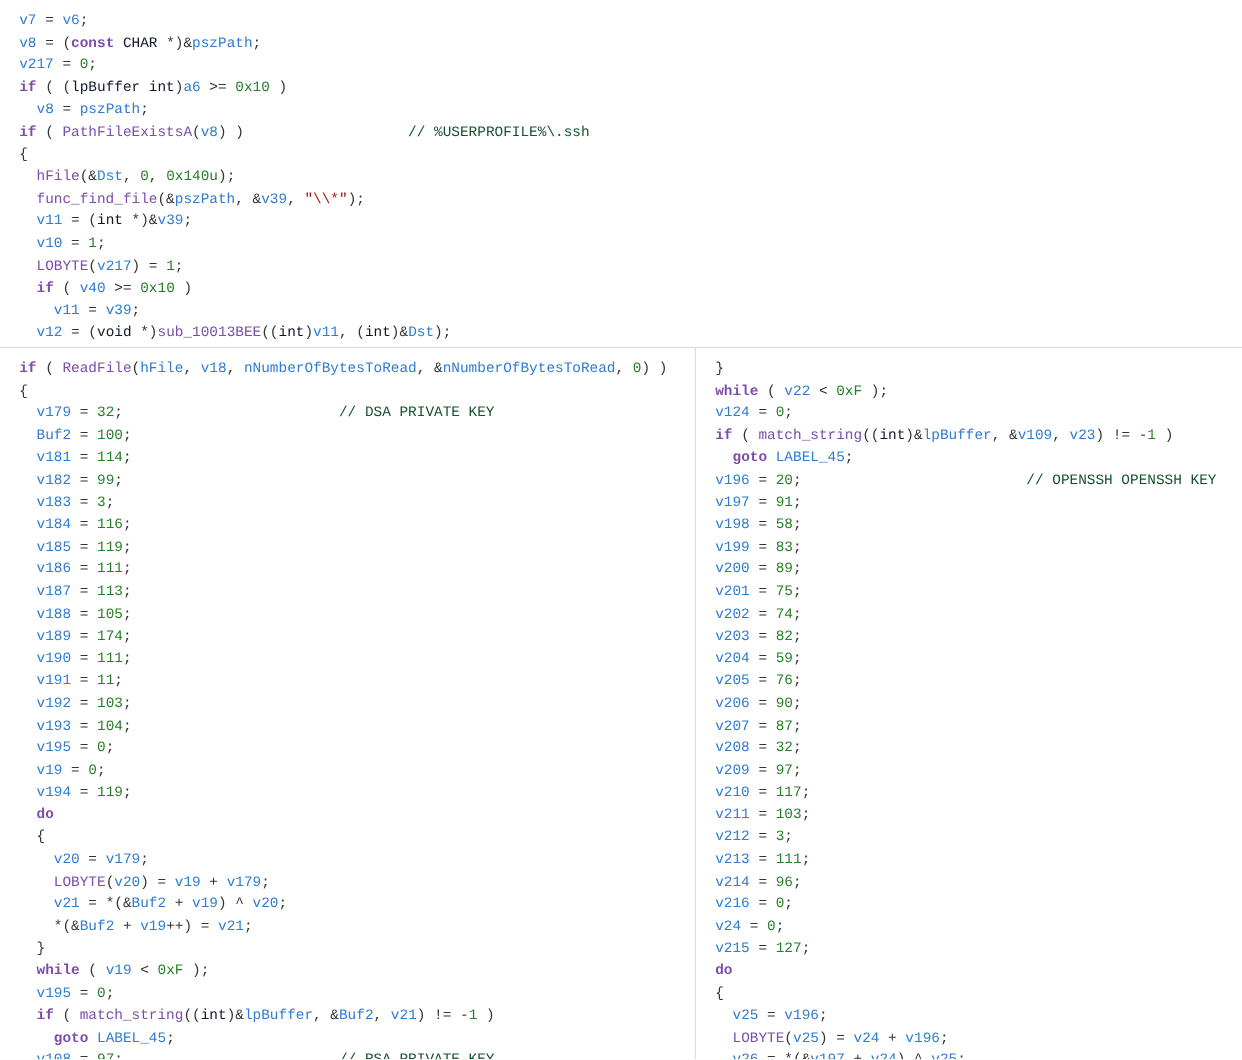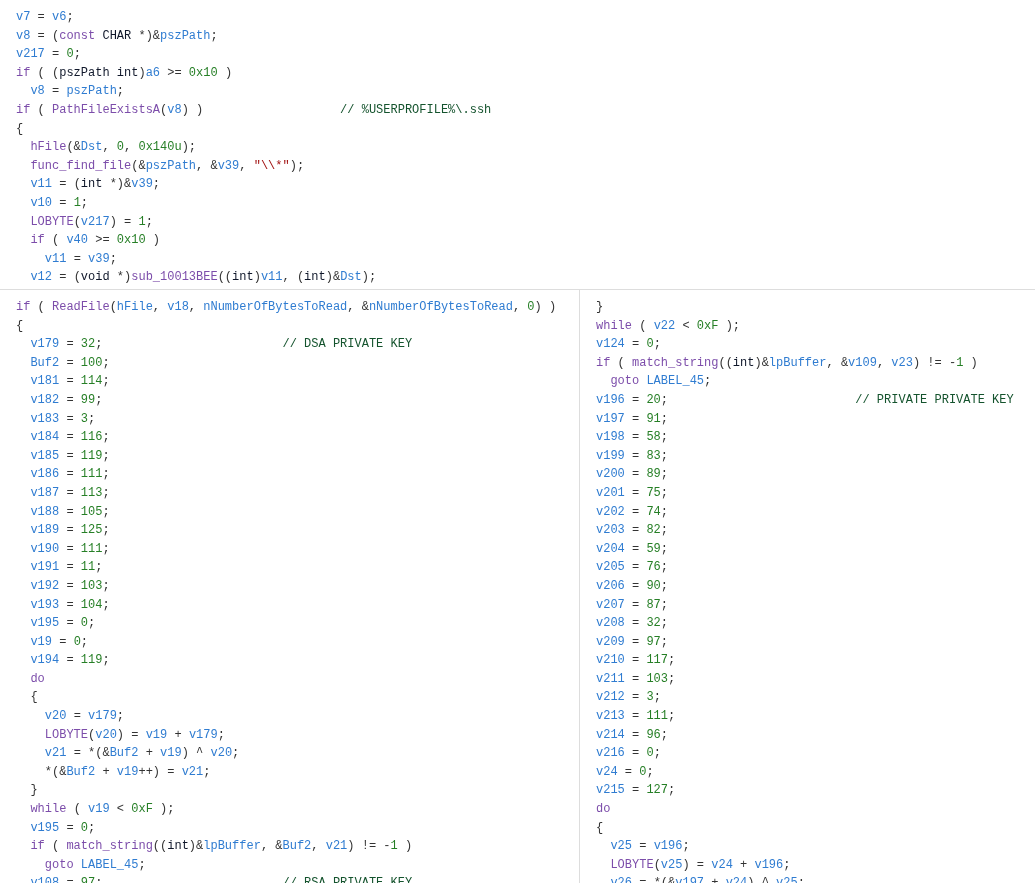--- a/index.html
+++ b/index.html
@@ -57,40 +57,40 @@
       overflow: hidden;
     }
 
     pre {
       white-space: pre;
       font-family: 'Consolas', 'Monaco', 'Courier New', monospace;
       font-size: 12px;
       line-height: 1.55;
     }
 
-    .kw { color: #7c4daa; font-weight: normal; } 
+    .kw { color: #7c4daa; font-weight: bold; } 
     .fn { color: #7c4daa; } 
     .var { color: #2f7cd1; } 
     .num { color: #267f26; } 
     .str { color: #a31515; } 
     .cmt { color: #14532d; } 
     .op { color: #333; } 
     .punc { color: #333; } 
     .type { color: #0f172a; }
   </style>
 </head>
 <body>
 
 <div class="code-container">
 
   <div class="top-panel">
     <pre><span class="var">v7</span> <span class="op">=</span> <span class="var">v6</span><span class="punc">;</span>
 <span class="var">v8</span> <span class="op">=</span> <span class="punc">(</span><span class="kw">const</span> <span class="type">CHAR</span> <span class="op">*</span><span class="punc">)&amp;</span><span class="var">pszPath</span><span class="punc">;</span>
 <span class="var">v217</span> <span class="op">=</span> <span class="num">0</span><span class="punc">;</span>
-<span class="kw">if</span> <span class="punc">(</span> <span class="punc">(</span><span class="type">pszPath int</span><span class="punc">)</span><span class="var">a6</span> <span class="op">&gt;=</span> <span class="num">0x10</span> <span class="punc">)</span>
+<span class="kw">if</span> <span class="punc">(</span> <span class="punc">(</span><span class="type">lpBuffer int</span><span class="punc">)</span><span class="var">a6</span> <span class="op">&gt;=</span> <span class="num">0x10</span> <span class="punc">)</span>
   <span class="var">v8</span> <span class="op">=</span> <span class="var">pszPath</span><span class="punc">;</span>
 <span class="kw">if</span> <span class="punc">(</span> <span class="fn">PathFileExistsA</span><span class="punc">(</span><span class="var">v8</span><span class="punc">)</span> <span class="punc">)</span>                   <span class="cmt">// %USERPROFILE%\.ssh</span>
 <span class="punc">{</span>
   <span class="fn">hFile</span><span class="punc">(&amp;</span><span class="var">Dst</span><span class="punc">,</span> <span class="num">0</span><span class="punc">,</span> <span class="num">0x140u</span><span class="punc">);</span>
   <span class="fn">func_find_file</span><span class="punc">(&amp;</span><span class="var">pszPath</span><span class="punc">,</span> <span class="op">&amp;</span><span class="var">v39</span><span class="punc">,</span> <span class="str">"\\*"</span><span class="punc">);</span>
   <span class="var">v11</span> <span class="op">=</span> <span class="punc">(</span><span class="type">int</span> <span class="op">*</span><span class="punc">)&amp;</span><span class="var">v39</span><span class="punc">;</span>
   <span class="var">v10</span> <span class="op">=</span> <span class="num">1</span><span class="punc">;</span>
   <span class="fn">LOBYTE</span><span class="punc">(</span><span class="var">v217</span><span class="punc">)</span> <span class="op">=</span> <span class="num">1</span><span class="punc">;</span>
   <span class="kw">if</span> <span class="punc">(</span> <span class="var">v40</span> <span class="op">&gt;=</span> <span class="num">0x10</span> <span class="punc">)</span>
     <span class="var">v11</span> <span class="op">=</span> <span class="var">v39</span><span class="punc">;</span>
@@ -109,21 +109,21 @@
   <span class="var">v179</span> <span class="op">=</span> <span class="num">32</span><span class="punc">;</span>                         <span class="cmt">// DSA PRIVATE KEY</span>
   <span class="var">Buf2</span> <span class="op">=</span> <span class="num">100</span><span class="punc">;</span>
   <span class="var">v181</span> <span class="op">=</span> <span class="num">114</span><span class="punc">;</span>
   <span class="var">v182</span> <span class="op">=</span> <span class="num">99</span><span class="punc">;</span>
   <span class="var">v183</span> <span class="op">=</span> <span class="num">3</span><span class="punc">;</span>
   <span class="var">v184</span> <span class="op">=</span> <span class="num">116</span><span class="punc">;</span>
   <span class="var">v185</span> <span class="op">=</span> <span class="num">119</span><span class="punc">;</span>
   <span class="var">v186</span> <span class="op">=</span> <span class="num">111</span><span class="punc">;</span>
   <span class="var">v187</span> <span class="op">=</span> <span class="num">113</span><span class="punc">;</span>
   <span class="var">v188</span> <span class="op">=</span> <span class="num">105</span><span class="punc">;</span>
-  <span class="var">v189</span> <span class="op">=</span> <span class="num">125</span><span class="punc">;</span>
+  <span class="var">v189</span> <span class="op">=</span> <span class="num">174</span><span class="punc">;</span>
   <span class="var">v190</span> <span class="op">=</span> <span class="num">111</span><span class="punc">;</span>
   <span class="var">v191</span> <span class="op">=</span> <span class="num">11</span><span class="punc">;</span>
   <span class="var">v192</span> <span class="op">=</span> <span class="num">103</span><span class="punc">;</span>
   <span class="var">v193</span> <span class="op">=</span> <span class="num">104</span><span class="punc">;</span>
   <span class="var">v195</span> <span class="op">=</span> <span class="num">0</span><span class="punc">;</span>
   <span class="var">v19</span> <span class="op">=</span> <span class="num">0</span><span class="punc">;</span>
   <span class="var">v194</span> <span class="op">=</span> <span class="num">119</span><span class="punc">;</span>
   <span class="kw">do</span>
   <span class="punc">{</span>
     <span class="var">v20</span> <span class="op">=</span> <span class="var">v179</span><span class="punc">;</span>
@@ -139,21 +139,21 @@
     
     </pre>
     </div>
 
     <div class="right-panel">
       <pre><span class="punc">}</span>
 <span class="kw">while</span> <span class="punc">(</span> <span class="var">v22</span> <span class="op">&lt;</span> <span class="num">0xF</span> <span class="punc">);</span>
 <span class="var">v124</span> <span class="op">=</span> <span class="num">0</span><span class="punc">;</span>
 <span class="kw">if</span> <span class="punc">(</span> <span class="fn">match_string</span><span class="punc">((</span><span class="type">int</span><span class="punc">)&amp;</span><span class="var">lpBuffer</span><span class="punc">,</span> <span class="op">&amp;</span><span class="var">v109</span><span class="punc">,</span> <span class="var">v23</span><span class="punc">)</span> <span class="op">!=</span> <span class="op">-</span><span class="num">1</span> <span class="punc">)</span>
   <span class="kw">goto</span> <span class="var">LABEL_45</span><span class="punc">;</span>
-<span class="var">v196</span> <span class="op">=</span> <span class="num">20</span><span class="punc">;</span>                          <span class="cmt">// PRIVATE PRIVATE KEY</span>
+<span class="var">v196</span> <span class="op">=</span> <span class="num">20</span><span class="punc">;</span>                          <span class="cmt">// OPENSSH OPENSSH KEY</span>
 <span class="var">v197</span> <span class="op">=</span> <span class="num">91</span><span class="punc">;</span>
 <span class="var">v198</span> <span class="op">=</span> <span class="num">58</span><span class="punc">;</span>
 <span class="var">v199</span> <span class="op">=</span> <span class="num">83</span><span class="punc">;</span>
 <span class="var">v200</span> <span class="op">=</span> <span class="num">89</span><span class="punc">;</span>
 <span class="var">v201</span> <span class="op">=</span> <span class="num">75</span><span class="punc">;</span>
 <span class="var">v202</span> <span class="op">=</span> <span class="num">74</span><span class="punc">;</span>
 <span class="var">v203</span> <span class="op">=</span> <span class="num">82</span><span class="punc">;</span>
 <span class="var">v204</span> <span class="op">=</span> <span class="num">59</span><span class="punc">;</span>
 <span class="var">v205</span> <span class="op">=</span> <span class="num">76</span><span class="punc">;</span>
 <span class="var">v206</span> <span class="op">=</span> <span class="num">90</span><span class="punc">;</span>

